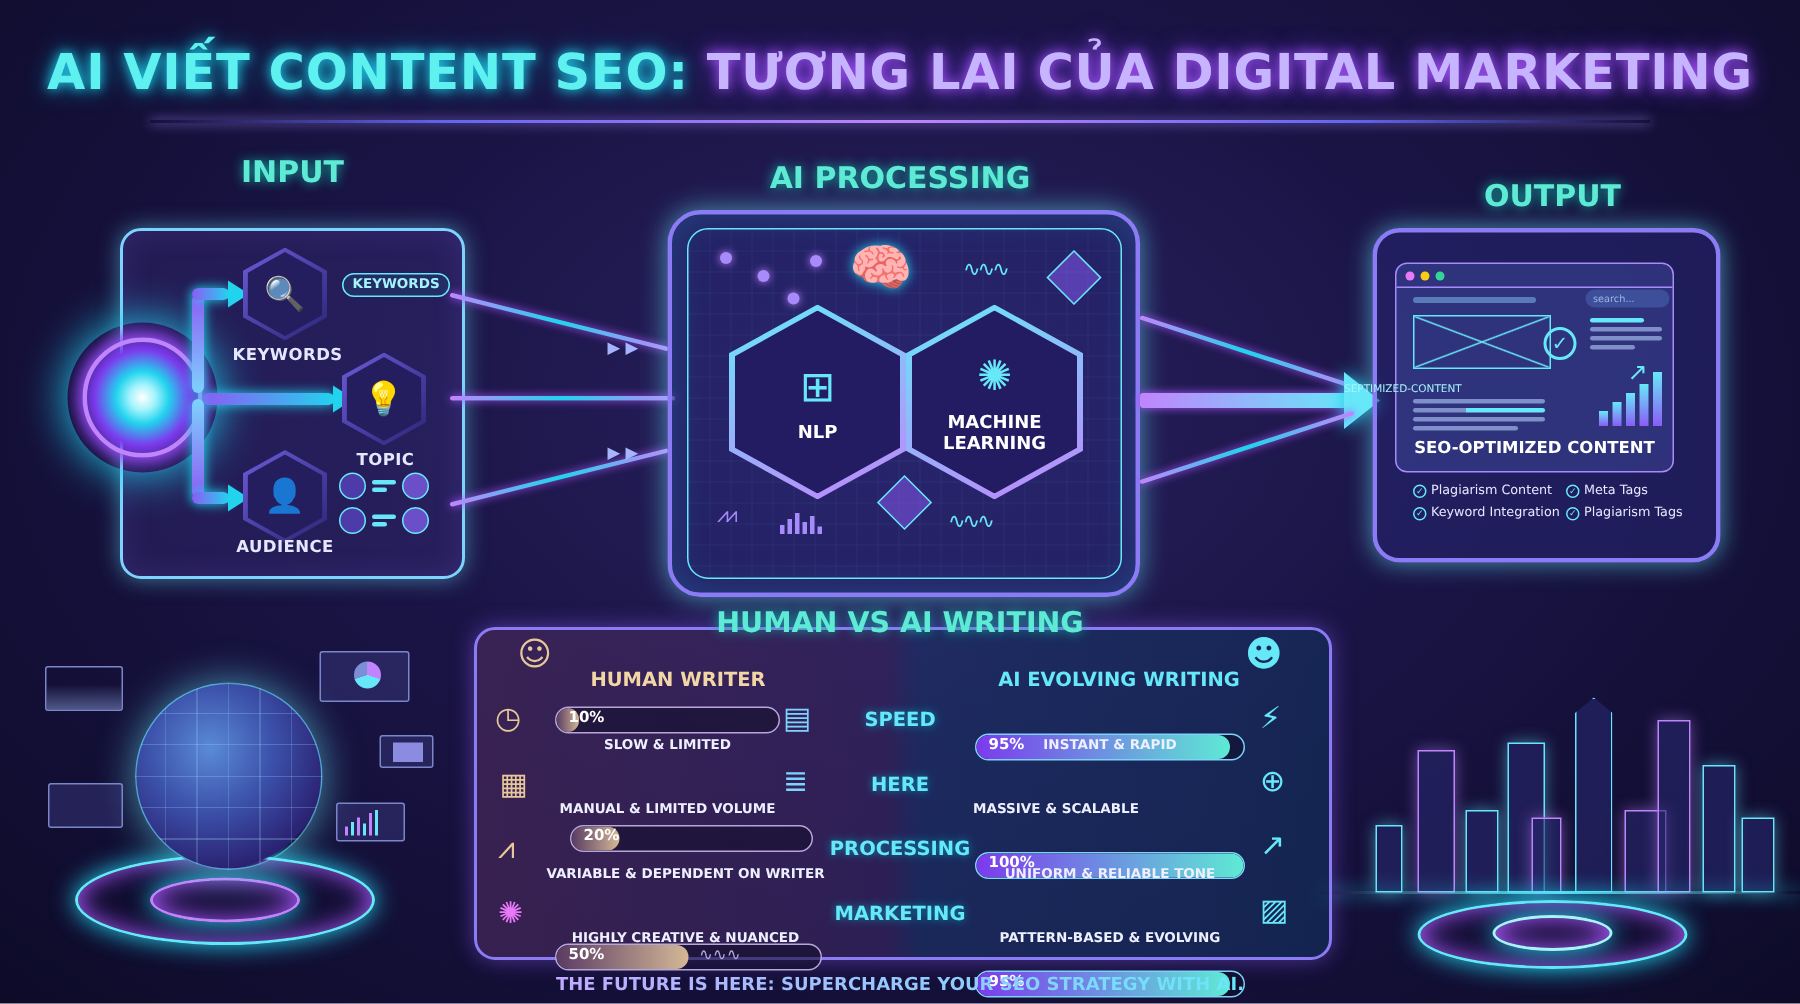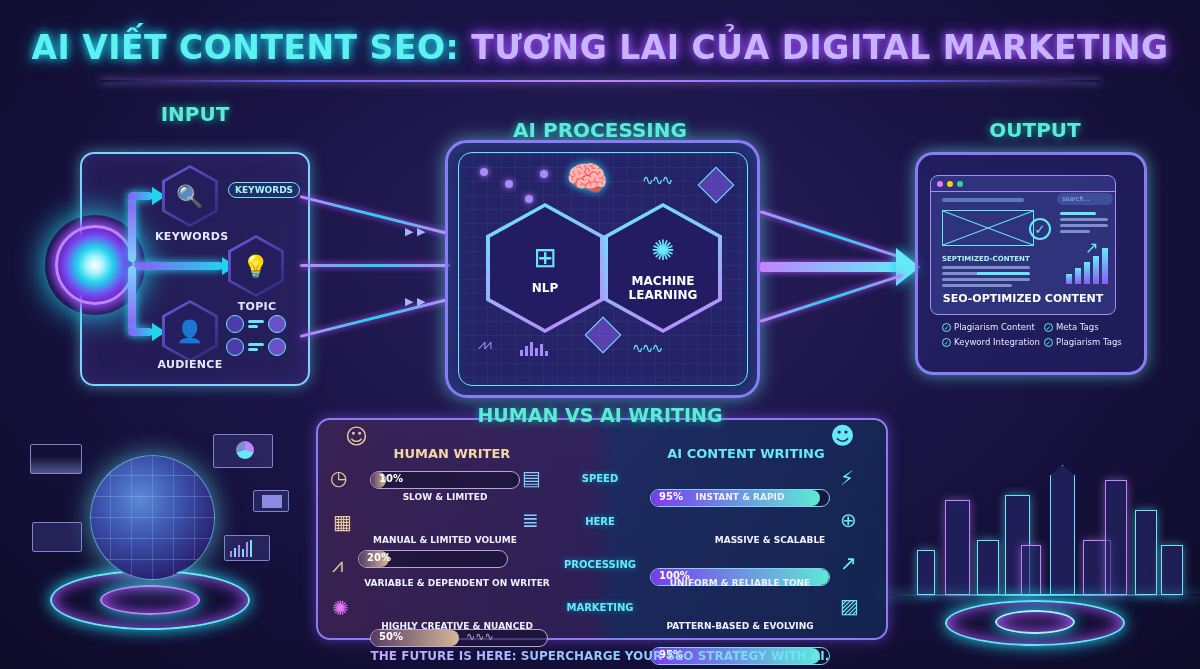--- a/index.html
+++ b/index.html
@@ -169,21 +169,21 @@
   .bar-track {
     height: 18px; border-radius: 9px; border: 1.5px solid #b7a6d8; background: rgba(20,15,45,0.6);
     position: relative; overflow: hidden;
   }
   .bar-track.ai { border-color: #7dd3fc; }
   .bar-fill { height: 100%; border-radius: 8px; }
   .bar-fill.human { background: linear-gradient(90deg, #5a3b63, #d4b896); }
   .bar-fill.ai { background: linear-gradient(90deg, #7c3aed, #5eead4); }
   .bar-pct { position: absolute; left: 8px; top: 1px; font-size: 10px; font-weight: bold; color: #ffffff; }
   .bar-caption { font-size: 9px; font-weight: bold; color: #eef0ff; text-align: center; }
-  .metric { font-size: 10px; font-weight: bold; color: #67e8f9; text-align: center; text-shadow: 0 0 6px #0891b2; }
+  .metric { font-size: 13px; font-weight: bold; color: #67e8f9; text-align: center; text-shadow: 0 0 6px #0891b2; }
   .row-icon { font-size: 20px; text-align: center; }
   .row-icon.human { color: #e6c89a; }
   .row-icon.ai { color: #67e8f9; }
 
   .footer {
     top: 649px; left: 0; width: 1200px; text-align: center;
     font-size: 12px; font-weight: bold;
     background: linear-gradient(90deg, #c4a8ff 30%, #67e8f9 70%);
     -webkit-background-clip: text; background-clip: text; color: transparent;
   }
@@ -272,21 +272,21 @@
     </div>
   <div class="mini-user" style="background:#6b4fc8;"></div>
 </div>
 
 <div class="abs beam" style="top:195px; left:300px; width:150px; transform:rotate(14deg); transform-origin:left;"></div>
 <div class="abs beam" style="top:264px; left:300px; width:150px;"></div>
 <div class="abs beam" style="top:335px; left:300px; width:150px; transform:rotate(-14deg); transform-origin:left;"></div>
 <div class="abs" style="top:225px; left:405px; color:#a5b4fc; font-size:11px;">▶ ▶</div>
 <div class="abs" style="top:295px; left:405px; color:#a5b4fc; font-size:11px;">▶ ▶</div>
 
-<div class="abs section-label" style="top:118px; left:490px; width:220px;">AI PROCESSING</div>
+<div class="abs section-label" style="top:106px; left:490px; width:220px;">AI PROCESSING</div>
 <div class="abs ai-panel"></div>
 <div class="abs ai-inner"></div>
 <div class="abs brain-top">🧠</div>
 <div class="abs net-dot" style="top:168px; left:480px;"></div>
 <div class="abs net-dot" style="top:180px; left:505px;"></div>
 <div class="abs net-dot" style="top:195px; left:525px;"></div>
 <div class="abs net-dot" style="top:170px; left:540px;"></div>
 <div class="abs wave" style="top:172px; left:642px;">∿∿∿</div>
 <div class="abs cube" style="top:172px; left:703px;"></div>
 
@@ -334,21 +334,21 @@
 <div class="abs text-line" style="top:198px; left:942px; width:82px; height:4px; background:#5a7bb8;"></div>
 <div class="abs search-pill">search...</div>
 <div class="abs img-placeholder"></div>
 <div class="abs check-circle">✓</div>
 <div class="abs" style="top:212px; left:1060px; display:flex; flex-direction:column; gap:3px;">
   <div class="text-line" style="width:36px; background:#67e8f9;"></div>
   <div class="text-line" style="width:48px;"></div>
   <div class="text-line" style="width:48px;"></div>
   <div class="text-line" style="width:30px;"></div>
 </div>
-<div class="abs" style="top:255px; left:942px; font-size:7px; color:#a5f3fc; font-weight:bold;">SEPTIMIZED-CONTENT</div>
+<div class="abs" style="top:255px; left:896px; font-size:7px; color:#a5f3fc; font-weight:normal;">SEPTIMIZED-CONTENT</div>
 <div class="abs" style="top:266px; left:942px; display:flex; flex-direction:column; gap:3px;">
   <div class="text-line" style="width:88px;"></div>
   <div class="text-line" style="width:88px; background:linear-gradient(90deg,#7e8fc9 40%,#67e8f9 40%);"></div>
   <div class="text-line" style="width:88px;"></div>
   <div class="text-line" style="width:70px;"></div>
 </div>
 <div class="abs bar-chart" style="top:244px; left:1066px; height:40px;">
   <div style="height:10px;"></div>
     <div style="height:16px;"></div>
     <div style="height:22px;"></div>
@@ -412,52 +412,52 @@
   <div class="bldg c" style="left:266px; width:22px; height:50px;"></div>
 </div>
 <div class="abs" style="top:594px; left:880px; width:320px; height:2px; background:linear-gradient(90deg,transparent,#67e8f9,transparent); box-shadow:0 0 12px #22d3ee;"></div>
 <div class="abs pad" style="top:600px; left:945px; width:180px; height:46px;"></div>
 <div class="abs pad" style="top:610px; left:995px; width:80px; height:24px; border-color:#a5f3fc;"></div>
 
 <div class="abs cmp-panel"></div>
 <div class="abs cmp-heading">HUMAN VS AI WRITING</div>
 <div class="abs" style="top:424px; left:345px; font-size:22px; color:#e6c89a;">☺</div>
 <div class="abs col-title human" style="top:446px; left:362px; width:180px; text-align:center;">HUMAN WRITER</div>
-<div class="abs col-title ai" style="top:446px; left:656px; width:180px; text-align:center;">AI CONTENT WRITING</div>
+<div class="abs col-title ai" style="top:446px; left:656px; width:180px; text-align:center;">AI EVOLVING WRITING</div>
 <div class="abs" style="top:422px; left:830px; font-size:24px; color:#67e8f9;">☻</div>
 
 <div class="abs row-icon human" style="top:466px; left:330px;">◷</div>
 <div class="abs bar-track" style="top:471px; left:370px; width:150px;">
   <div class="bar-fill human" style="width:10%;"></div>
   <span class="bar-pct">10%</span>
 </div>
 <div class="abs row-icon human" style="top:466px; left:522px; color:#7dd3fc;">▤</div>
 <div class="abs bar-caption" style="top:492px; left:370px; width:150px;">SLOW &amp; LIMITED</div>
 <div class="abs metric" style="top:473px; left:560px; width:80px;">SPEED</div>
 <div class="abs bar-track ai" style="top:471px; left:650px; width:180px;">
   <div class="bar-fill ai" style="width:95%;"></div>
   <span class="bar-pct">95%</span>
 </div>
 <div class="abs row-icon ai" style="top:466px; left:840px;">⚡</div>
 <div class="abs bar-caption" style="top:492px; left:650px; width:180px;">INSTANT &amp; RAPID</div>
 
 <div class="abs row-icon human" style="top:510px; left:333px;">▦</div>
-<div class="abs bar-track" style="top:514px; left:358px; width:150px;">
+<div class="abs bar-track" style="top:514px; left:380px; width:162px;">
   <div class="bar-fill human" style="width:20%;"></div>
   <span class="bar-pct">20%</span>
 </div>
 <div class="abs row-icon human" style="top:508px; left:522px; color:#7dd3fc;">≣</div>
 <div class="abs bar-caption" style="top:535px; left:370px; width:150px;">MANUAL &amp; LIMITED VOLUME</div>
 <div class="abs metric" style="top:516px; left:560px; width:80px;">HERE</div>
 <div class="abs bar-track ai" style="top:514px; left:650px; width:180px;">
   <div class="bar-fill ai" style="width:100%;"></div>
   <span class="bar-pct">100%</span>
 </div>
 <div class="abs row-icon ai" style="top:508px; left:840px;">⊕</div>
-<div class="abs bar-caption" style="top:535px; left:680px; width:180px;">MASSIVE &amp; SCALABLE</div>
+<div class="abs bar-caption" style="top:535px; left:614px; width:180px;">MASSIVE &amp; SCALABLE</div>
 
 <div class="abs row-icon human" style="top:553px; left:332px;">⩘</div>
 <div class="abs bar-track" style="top:557px; left:370px; width:178px;">
   <div class="bar-fill human" style="width:50%;"></div>
   <span class="bar-pct">50%</span>
   <span style="position:absolute; left:95px; top:0; font-size:11px; color:#b7a6d8;">∿∿∿</span>
 </div>
 <div class="abs bar-caption" style="top:578px; left:362px; width:190px;">VARIABLE &amp; DEPENDENT ON WRITER</div>
 <div class="abs metric" style="top:559px; left:550px; width:100px;">PROCESSING</div>
 <div class="abs bar-track ai" style="top:557px; left:650px; width:180px;">

